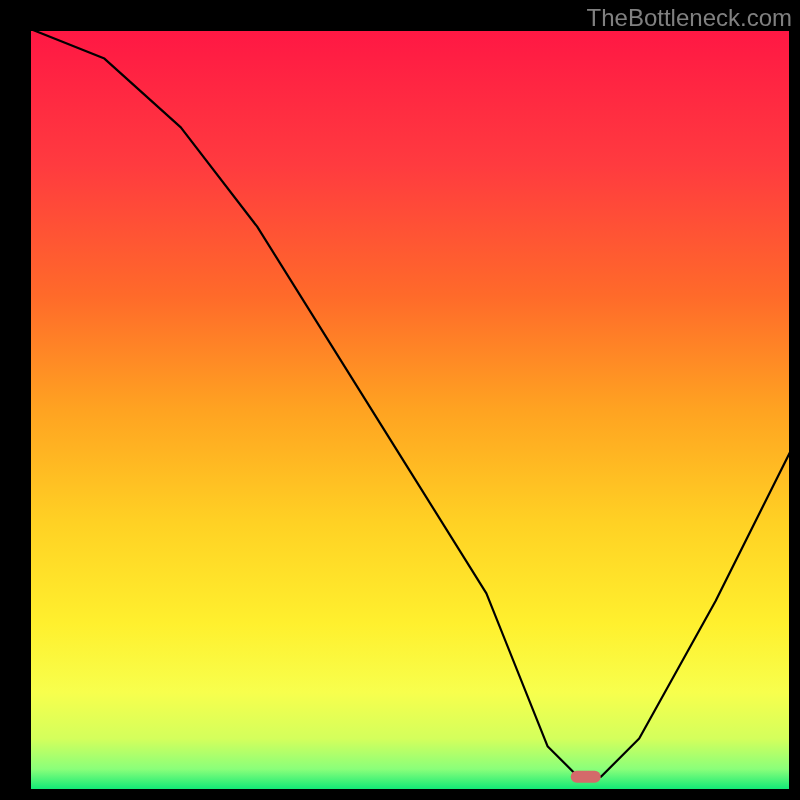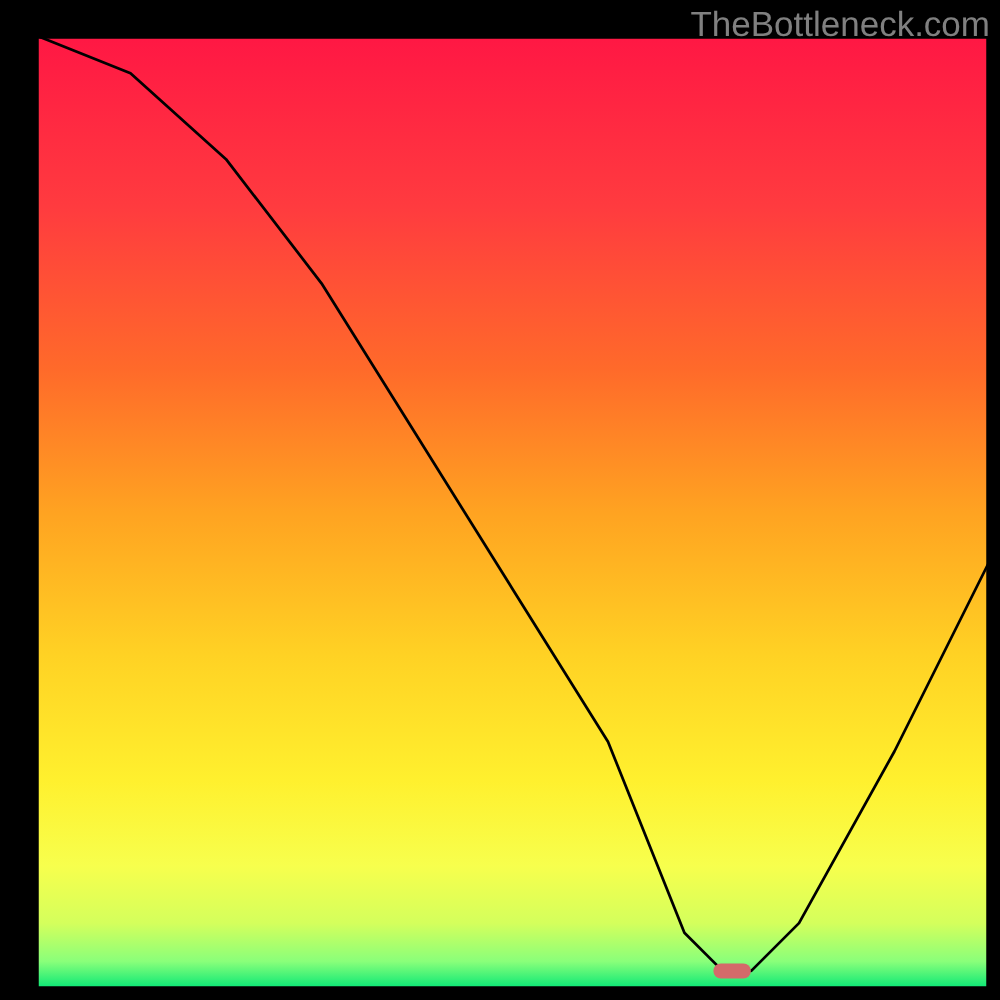--- a/index.html
+++ b/index.html
@@ -9,21 +9,21 @@
     width: 800px;
     height: 800px;
     background: #000;
   }
   .watermark {
     position: absolute;
     top: 4px;
     right: 8px;
     color: #808080;
     font-family: Arial, sans-serif;
-    font-size: 28px;
+    font-size: 24px;
     font-weight: 500;
     z-index: 10;
   }
   svg.plot {
     position: absolute;
     top: 0; left: 0;
     width: 800px; height: 800px;
   }
 </style>
 </head>

